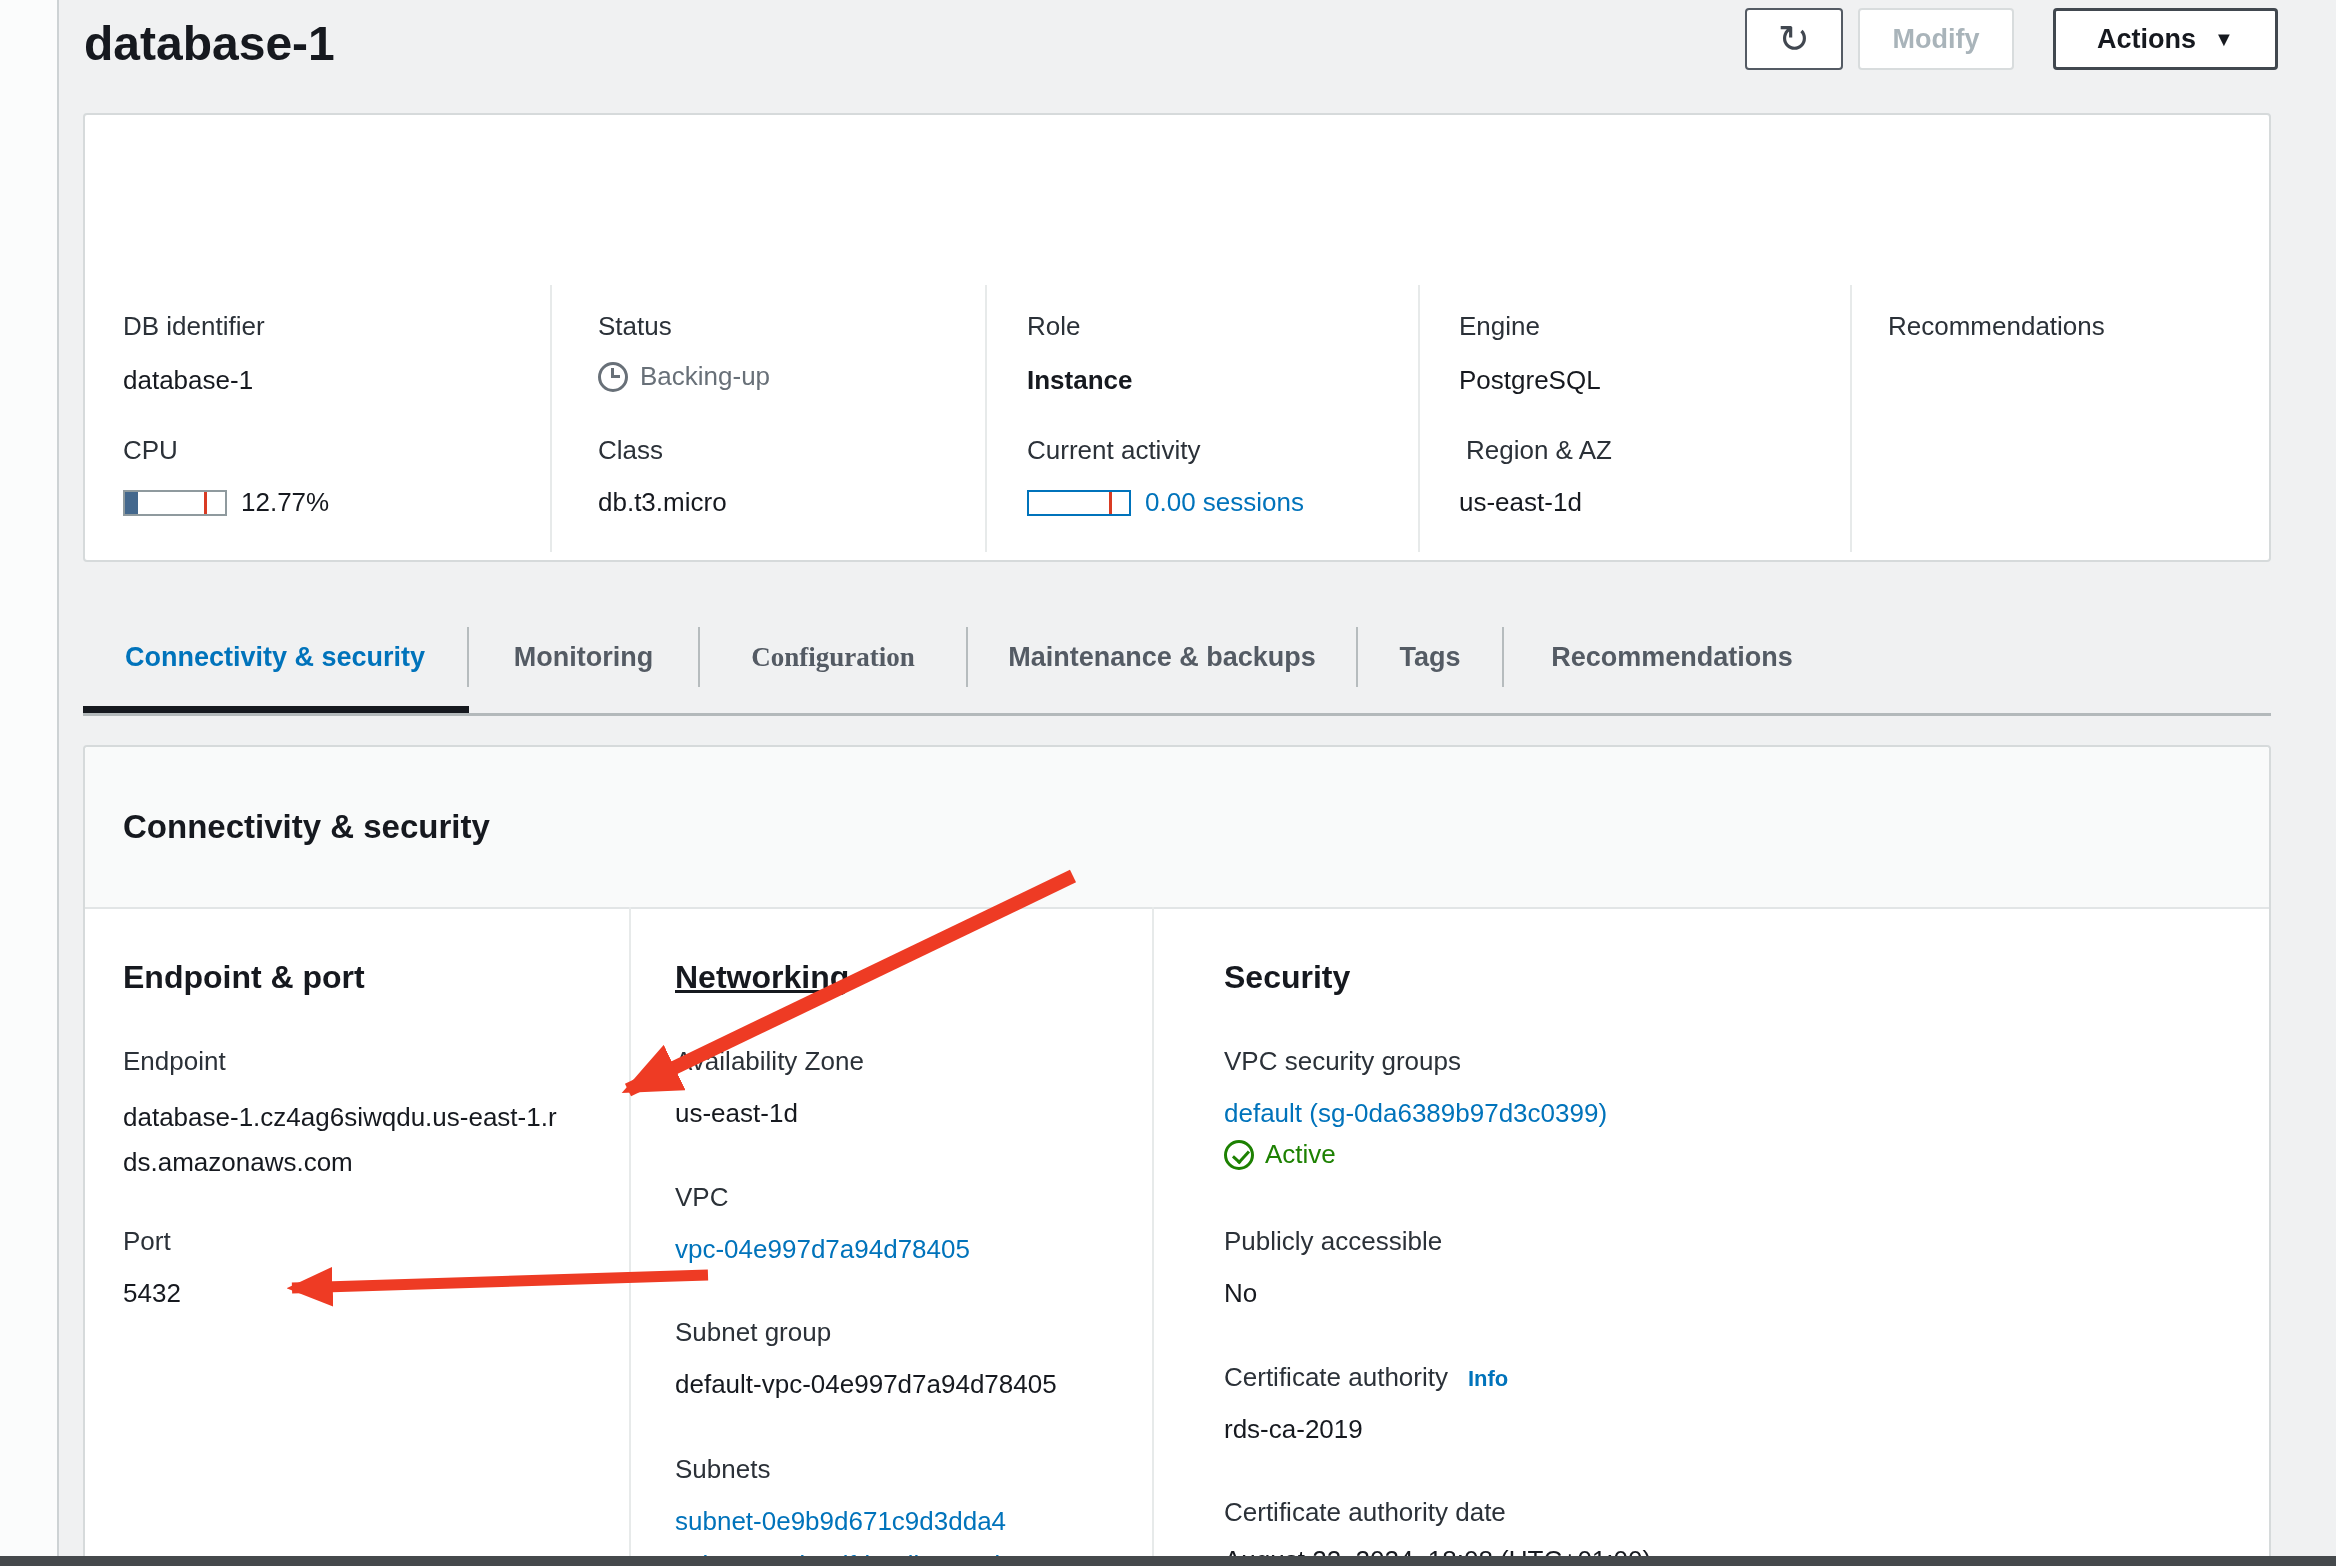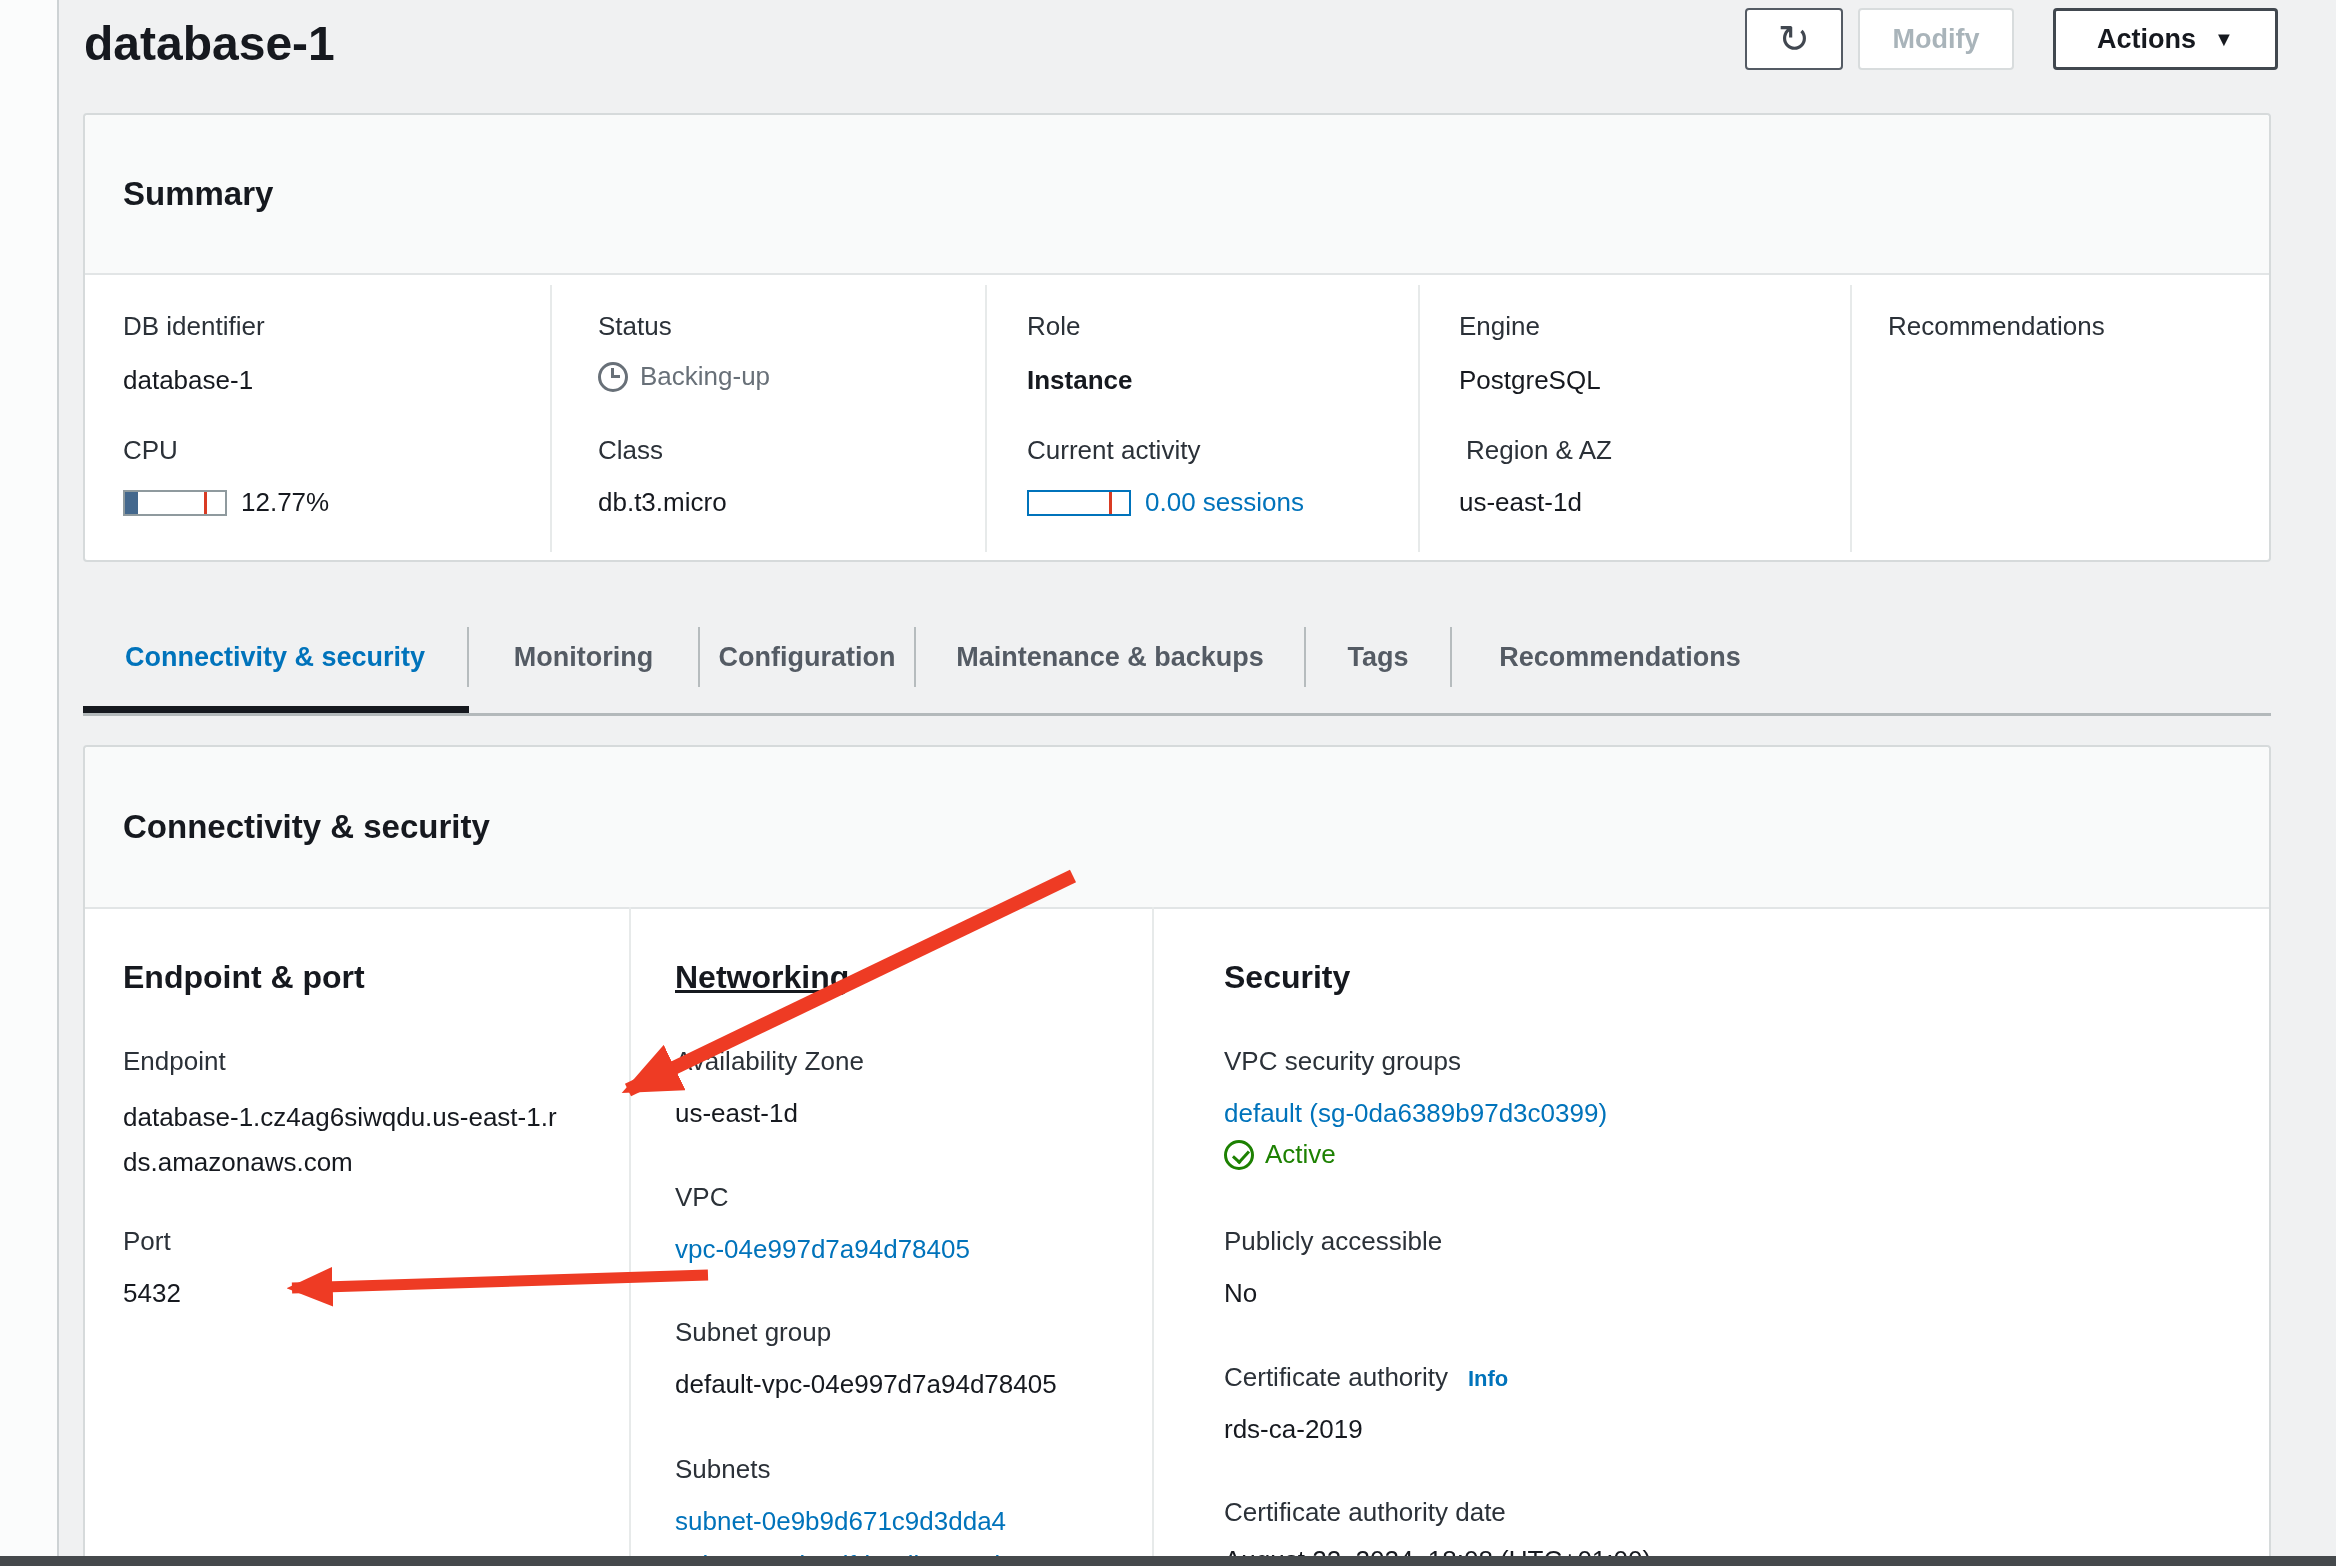--- a/index.html
+++ b/index.html
@@ -72,23 +72,20 @@
   </div>
   <div class="hdr-btn btn-modify">
     <span>Modify</span>
   </div>
   <div class="hdr-btn btn-actions">
     <span>Actions</span>
     <span class="caret">▼</span>
   </div>
 
   <section class="panel" id="summary-panel">
-    <div class="panel-header">
-      <div class="panel-title">Summary</div>
-    </div>
 
     <div class="vdiv" style="left:465px;top:170px;height:267px;"></div>
     <div class="vdiv" style="left:900px;top:170px;height:267px;"></div>
     <div class="vdiv" style="left:1333px;top:170px;height:267px;"></div>
     <div class="vdiv" style="left:1765px;top:170px;height:267px;"></div>
 
     <div class="abs field-label" style="left:38px;top:196px;">DB identifier</div>
     <div class="abs field-value" style="left:38px;top:250px;">database-1</div>
     <div class="abs field-label" style="left:38px;top:320px;">CPU</div>
     <div class="abs gauge-row" style="left:38px;top:372px;">
@@ -125,21 +122,21 @@
     <div class="abs field-label" style="left:1803px;top:196px;">Recommendations</div>
   </section>
 
   <nav class="tabs">
     <div class="tab active" style="width:386px;">
         <span>Connectivity &amp; security</span>
       </div>
     <div class="tab" style="width:231px;">
         <span>Monitoring</span>
       </div>
-    <div class="tab" style="width:216px;">
+    <div class="tab" style="width:268px;font-family:Liberation Serif, serif;">
         <span>Configuration</span>
       </div>
     <div class="tab" style="width:390px;">
         <span>Maintenance &amp; backups</span>
       </div>
     <div class="tab" style="width:146px;">
         <span>Tags</span>
       </div>
     <div class="tab" style="width:336px;">
         <span>Recommendations</span>

